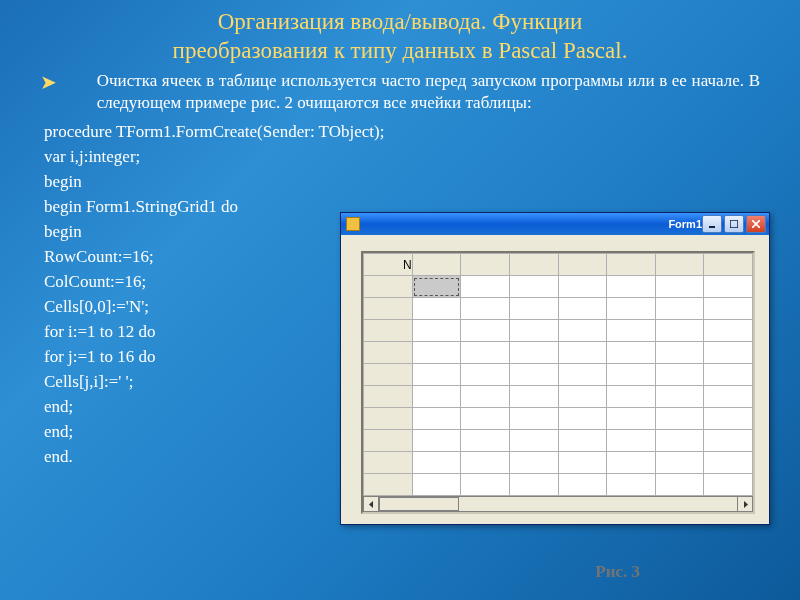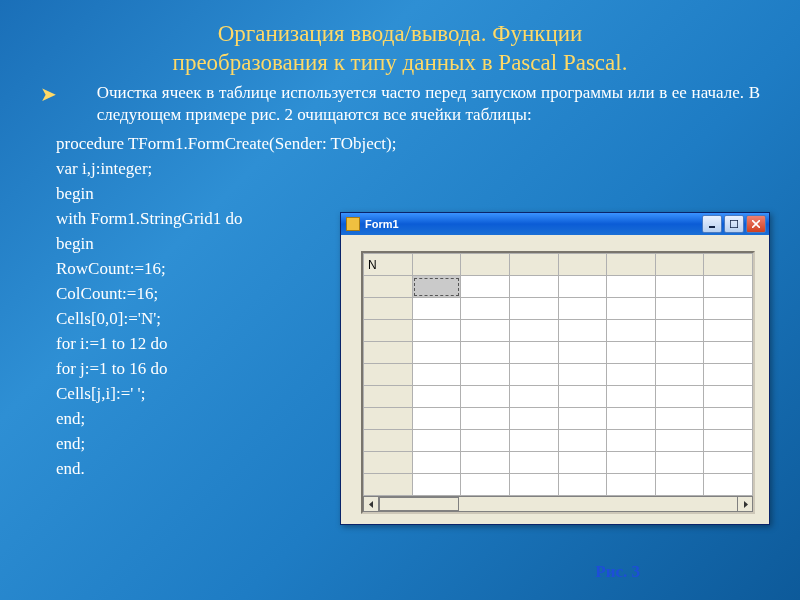--- a/index.html
+++ b/index.html
@@ -8,44 +8,44 @@
     background: linear-gradient(135deg, #1a6fb8 0%, #2e8fd4 30%, #1e7cc4 60%, #0d5a9a 100%);
     font-family: "Times New Roman", serif;
     color: #fff;
     overflow: hidden;
     position: relative;
   }
   .title {
     text-align: center;
     font-size: 23px;
     color: #ffd966;
-    padding: 20px 60px 0 60px;
+    padding: 8px 60px 0 60px;
     line-height: 1.25;
   }
   .content {
     padding: 4px 40px 0 40px;
     font-size: 17px;
     line-height: 1.35;
   }
   .bullet-row { display: flex; align-items: flex-start; gap: 14px; }
   .bullet {
     color: #ffd966; font-size: 20px; line-height: 1; padding-top: 2px;
   }
   .intro { text-align: justify; flex: 1; padding-left: 26px; }
   .code { margin-top: 6px; }
-  .code div { margin: 2px 16px; }
+  .code div { margin: 2px 4px; }
   .form-window {
     position: absolute;
     right: 30px; top: 212px;
     width: 430px;
     background: #ece9d8;
     border: 1px solid #0a246a;
     box-shadow: 2px 2px 6px rgba(0,0,0,0.35);
     font-family: Tahoma, sans-serif;
-    font-size: 11px; color: #000;
+    font-size: 11px; color: #000; text-align: right;
   }
   .titlebar {
     height: 22px;
     background: linear-gradient(to bottom, #3a93ff 0%, #0b5cd6 50%, #1a6fd6 100%);
     display: flex; align-items: center; padding: 0 3px 0 5px;
     color: #fff; font-weight: bold;
   }
   .app-icon {
     width: 14px; height: 14px; background: #f0c040; border: 1px solid #aa7a10;
     margin-right: 5px;
@@ -85,42 +85,42 @@
   .sb-btn {
     width: 16px; height: 16px; background: #ece9d8;
     border: 1px solid #808080; display:flex;align-items:center;justify-content:center;
     cursor: pointer;
   }
   .sb-track { flex: 1; background: #ece9d8; border-top:1px solid #808080; border-bottom:1px solid #808080;}
   .sb-thumb { width: 80px; height: 100%; background:#ece9d8; border:1px solid #808080; }
   .caption {
     position: absolute;
     right: 160px; bottom: 18px;
-    color: #1d4ed8; font-weight: bold; font-size: 17px;
+    color: #737373; font-weight: bold; font-size: 17px;
     font-family: "Times New Roman", serif;
   }
 </style>
 </head>
 <body>
 
 <div class="title">
   <span>Организация ввода/вывода.  Функции</span><br>
   <span>преобразования к типу данных в Pascal Pascal.</span>
 </div>
 
 <div class="content">
   <div class="bullet-row">
     <span class="bullet">➤</span>
     <div class="intro">Очистка ячеек в таблице используется часто перед запуском программы или в ее начале. В следующем примере рис. 2 очищаются все ячейки таблицы:</div>
   </div>
   <div class="code">
     <div>procedure TForm1.FormCreate(Sender: TObject);</div>
     <div>var i,j:integer;</div>
     <div>begin</div>
-    <div> with Form1.StringGrid1 do</div>
+    <div> begin Form1.StringGrid1 do</div>
     <div>begin</div>
     <div>RowCount:=16;</div>
     <div>ColCount:=16;</div>
     <div>Cells[0,0]:='N';</div>
     <div>for i:=1 to 12 do</div>
     <div>for j:=1 to 16 do</div>
     <div>Cells[j,i]:=' ';</div>
     <div>end;</div>
     <div>end;</div>
     <div>end.</div>

